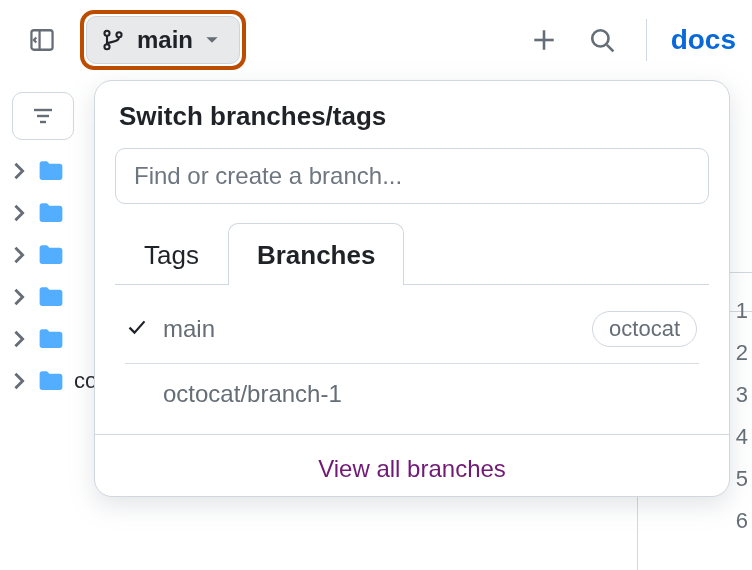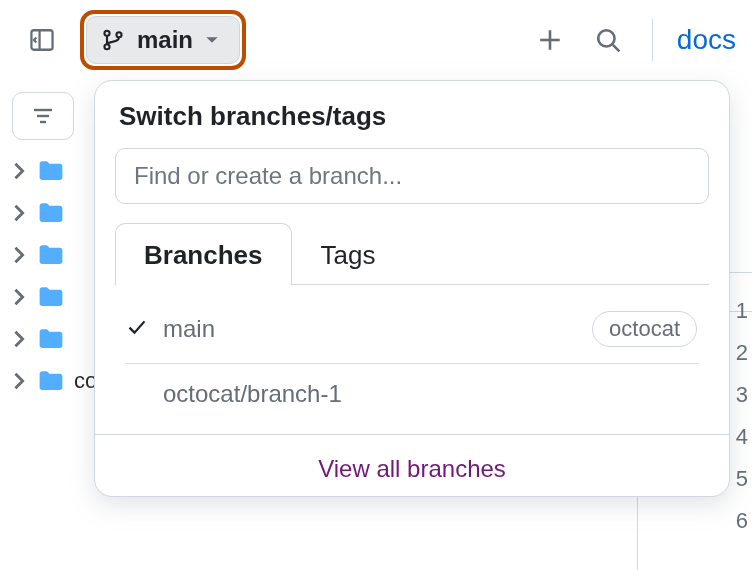--- a/index.html
+++ b/index.html
@@ -40,21 +40,21 @@
     border-radius: 10px;
     padding: 8px 20px 8px 14px;
     font-size: 24px;
     font-weight: 600;
     color: #1f2328;
     height: 48px;
   }
   .toolbar .spacer { flex: 1; }
   .link-docs {
     color: #0969da;
-    font-weight: 400;
+    font-weight: 700;
     font-size: 28px;
   }
 
   
   .subrow {
     display: flex;
     align-items: center;
     padding: 12px 16px 0 12px;
     gap: 12px;
   }
@@ -330,22 +330,22 @@
     <div>6</div>
   </div>
 </div>
 
 <div class="popover">
   <div class="pop-title">Switch branches/tags</div>
   <div class="pop-search">
     <input type="text" placeholder="Find or create a branch..." style="">
   </div>
   <div class="tabs">
+    <div class="tab">Tags</div>
     <div class="tab active">Branches</div>
-    <div class="tab">Tags</div>
   </div>
   <div class="branch-list">
     <div class="branch-item">
       <span class="check">
         <svg width="20" height="20" viewBox="0 0 16 16" fill="none" stroke="currentColor" stroke-width="1.8">
             <path d="M2 8.5 L6 12.5 L14 3.5"></path>
           </svg>
       </span>
       <span>main</span>
       <span class="badge-default">octocat</span>

